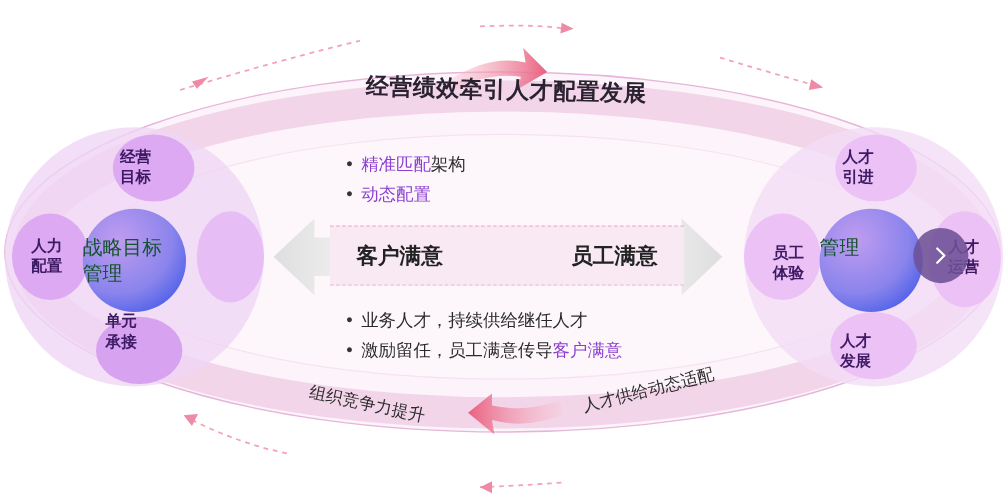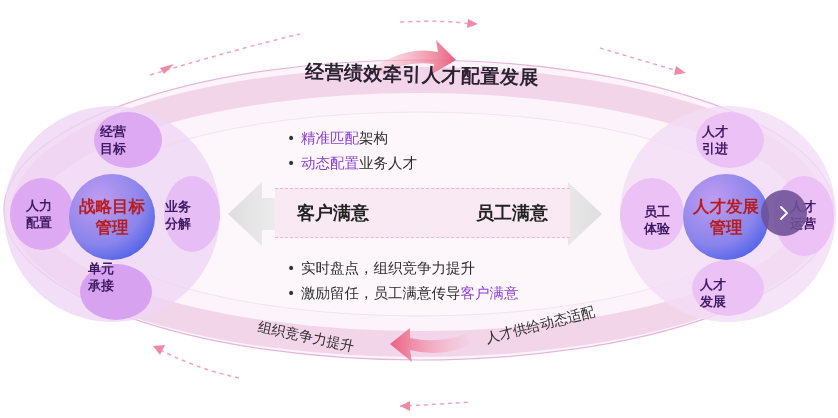--- a/index.html
+++ b/index.html
@@ -8,21 +8,21 @@
   svg.bg{position:absolute;left:0;top:0;}
   .abs{position:absolute;}
   .title-top{left:305px;top:62px;font-size:19px;font-weight:bold;color:#2a2230;letter-spacing:0.5px;transform:rotate(1.5deg);white-space:nowrap;}
   .bullets{font-size:14.5px;color:#2b2b2b;white-space:nowrap;}
   .bullets .row{height:25px;line-height:25px;display:flex;align-items:center;}
   .bullets .dot{display:inline-block;width:14px;font-size:14px;color:#333;}
   .hl{color:#8a3fd0;}
   .band{left:275px;top:188px;width:295px;height:50px;background:#f8e9f3;border-top:1.5px dashed #f0b4d0;border-bottom:1.5px dashed #f0b4d0;display:flex;align-items:center;justify-content:space-between;padding:0 22px;box-sizing:border-box;}
   .band span{font-size:18px;font-weight:bold;color:#222;}
   .petal-txt{font-size:13px;font-weight:bold;color:#3d1a63;line-height:17px;text-align:left;}
-  .core-txt{font-size:16.5px;font-weight:bold;color:#b91c1c;line-height:21px;text-align:center;}
+  .core-txt{font-size:16.5px;font-weight:normal;color:#14532d;line-height:21px;text-align:left;}
   .curve-txt{font-size:14px;color:#2d2d2d;white-space:nowrap;}
   .next-btn{left:761px;top:190px;width:46px;height:46px;border-radius:50%;background:rgba(110,80,150,0.88);display:flex;align-items:center;justify-content:center;cursor:pointer;}
 </style>
 </head>
 <body>
 
 <div class="stage">
 
   <svg class="bg" width="838" height="418" viewBox="0 0 838 418">
     <defs>
@@ -93,52 +93,47 @@
 
   <div class="abs bullets" style="left:287px;top:126px;">
     <div class="row">
       <span class="dot">•</span>
         <span class="hl">精准匹配</span>
         <span>架构</span>
     </div>
     <div class="row">
       <span class="dot">•</span>
         <span class="hl">动态配置</span>
-        <span>业务人才</span>
     </div>
   </div>
 
   <div class="abs band">
     <span>客户满意</span>
     <span>员工满意</span>
   </div>
 
   <div class="abs bullets" style="left:287px;top:256px;">
     <div class="row">
       <span class="dot">•</span>
-      <span>实时盘点，组织竞争力提升</span>
+      <span>业务人才，持续供给继任人才</span>
     </div>
     <div class="row">
       <span class="dot">•</span>
       <span>激励留任，员工满意传导</span>
         <span class="hl">客户满意</span>
     </div>
   </div>
 
   <div class="abs petal-txt" style="left:100px;top:123px;width:56px;">
     <div>经营</div>
     <div>目标</div>
   </div>
   <div class="abs petal-txt" style="left:26px;top:197px;width:56px;">
     <div>人力</div>
     <div>配置</div>
-  </div>
-  <div class="abs petal-txt" style="left:165px;top:198px;width:56px;">
-    <div>业务</div>
-    <div>分解</div>
   </div>
   <div class="abs petal-txt" style="left:88px;top:260px;width:56px;">
     <div>单元</div>
     <div>承接</div>
   </div>
   <div class="abs core-txt" style="left:69px;top:196px;width:86px;">
     <div>战略目标</div>
     <div>管理</div>
   </div>
 
@@ -152,21 +147,20 @@
   </div>
   <div class="abs petal-txt" style="left:790px;top:198px;width:56px;">
     <div>人才</div>
     <div>运营</div>
   </div>
   <div class="abs petal-txt" style="left:700px;top:276px;width:56px;">
     <div>人才</div>
     <div>发展</div>
   </div>
   <div class="abs core-txt" style="left:683px;top:196px;width:86px;">
-    <div>人才发展</div>
     <div>管理</div>
   </div>
 
   <div class="abs curve-txt" style="left:258px;top:318px;transform:rotate(12deg);transform-origin:left center;">组织竞争力提升</div>
   <div class="abs curve-txt" style="left:486px;top:330px;transform:rotate(-14deg);transform-origin:left center;">人才供给动态适配</div>
 
   <div class="abs next-btn">
     <svg width="18" height="18" viewBox="0 0 18 18">
       <path d="M6 3 L12 9 L6 15" fill="none" stroke="#ffffff" stroke-width="1.8" stroke-linecap="round" stroke-linejoin="round"></path>
     </svg>

